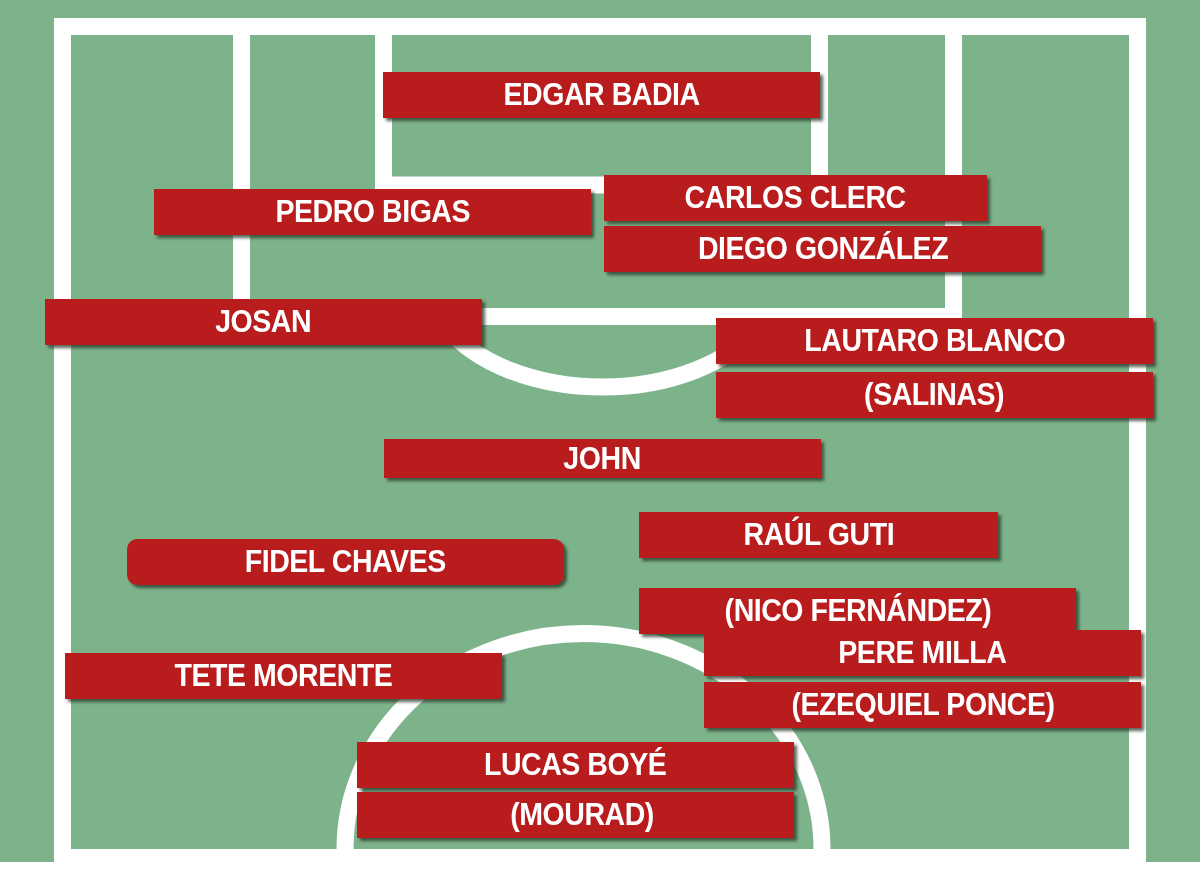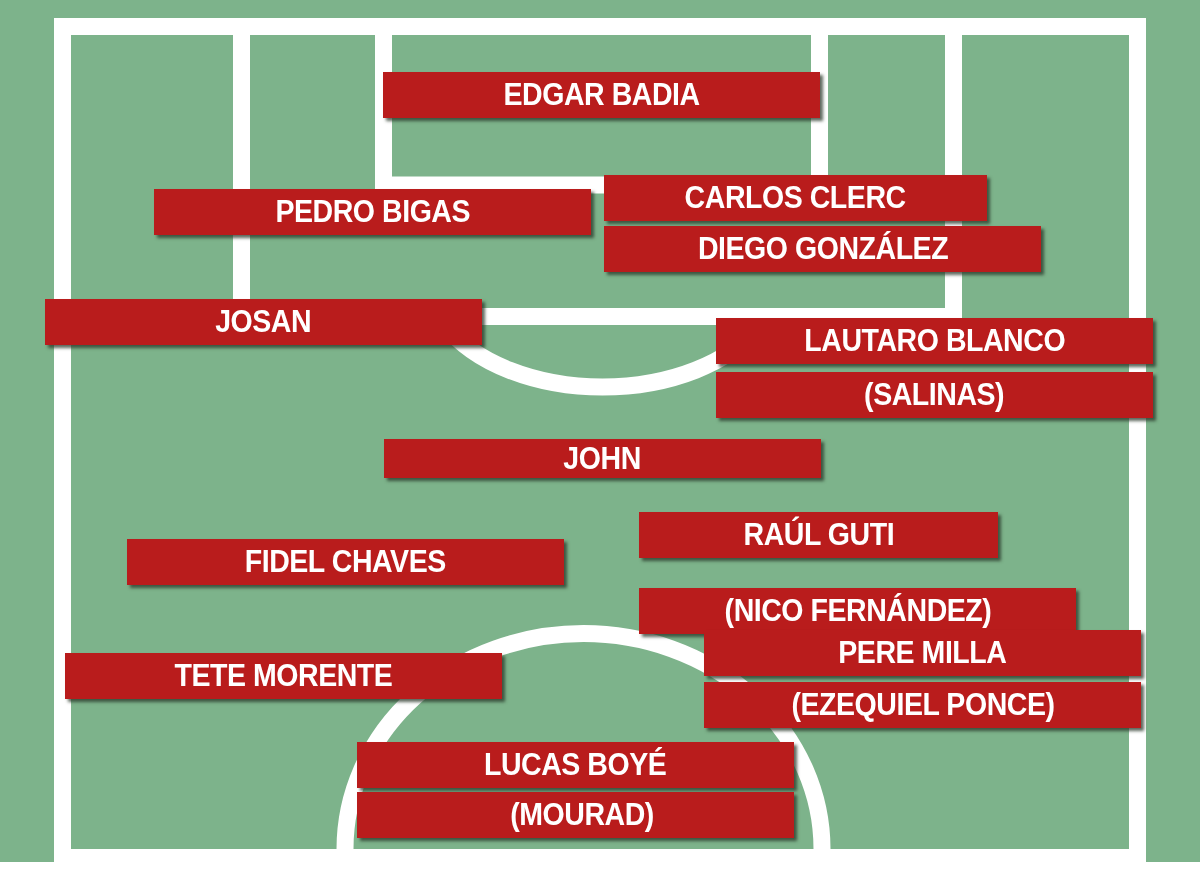--- a/index.html
+++ b/index.html
@@ -64,21 +64,21 @@
 <div class="player" style="left:716px;top:318px;width:437px;height:46px;">
   <span>LAUTARO BLANCO</span>
 </div>
 <div class="player" style="left:716px;top:372px;width:437px;height:46px;">
   <span>(SALINAS)</span>
 </div>
 
 <div class="player" style="left:384px;top:439px;width:437px;height:39px;">
   <span>JOHN</span>
 </div>
-<div class="player" style="left:127px;top:539px;width:437px;height:46px;">
+<div class="player" style="left:127px;top:539px;width:437px;height:46px;border-radius:10px;">
   <span>FIDEL CHAVES</span>
 </div>
 <div class="player" style="left:639px;top:512px;width:359px;height:46px;">
   <span>RAÚL GUTI</span>
 </div>
 <div class="player" style="left:639px;top:566px;width:437px;height:46px;margin-top:22px;">
   <span>(NICO FERNÁNDEZ)</span>
 </div>
 <div class="player" style="left:65px;top:653px;width:437px;height:46px;">
   <span>TETE MORENTE</span>

